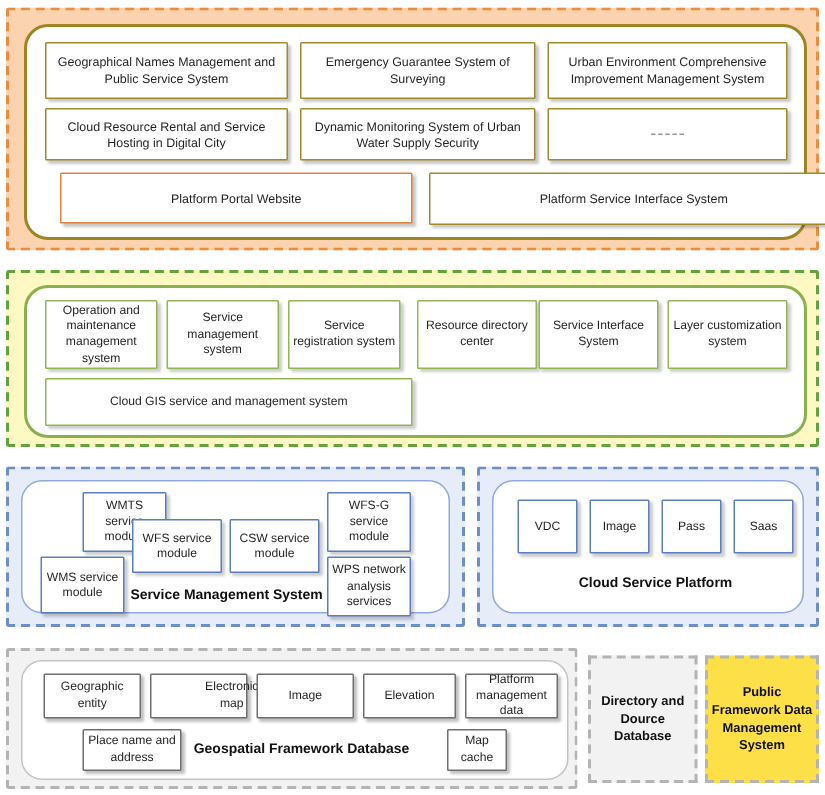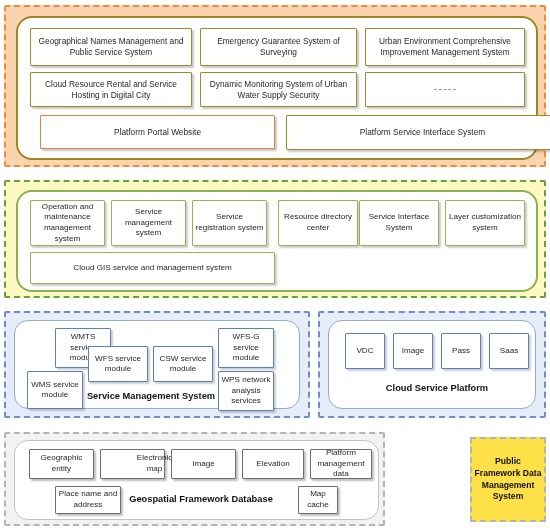--- a/index.html
+++ b/index.html
@@ -222,16 +222,17 @@
       <div class="box-gray" style="left:227px;top:8px;width:62px;height:30px;">Elevation</div>
       <div class="box-gray" style="left:295px;top:8px;width:62px;height:30px;">Platform management data</div>
 
       <div class="box-gray" style="left:40px;top:45px;width:66px;height:28px;">Place name and address</div>
       <div class="box-gray" style="left:283px;top:45px;width:40px;height:28px;">Map cache</div>
 
       <div class="gray-caption" style="left:110px;top:53px;width:152px;">Geospatial Framework Database</div>
     </div>
   </div>
 
+  <div class="layer layer-dir">Directory and Dource Database</div>
 
   <div class="layer layer-pub">Public Framework Data Management System</div>
 
 </div>
 
 </body></html>

